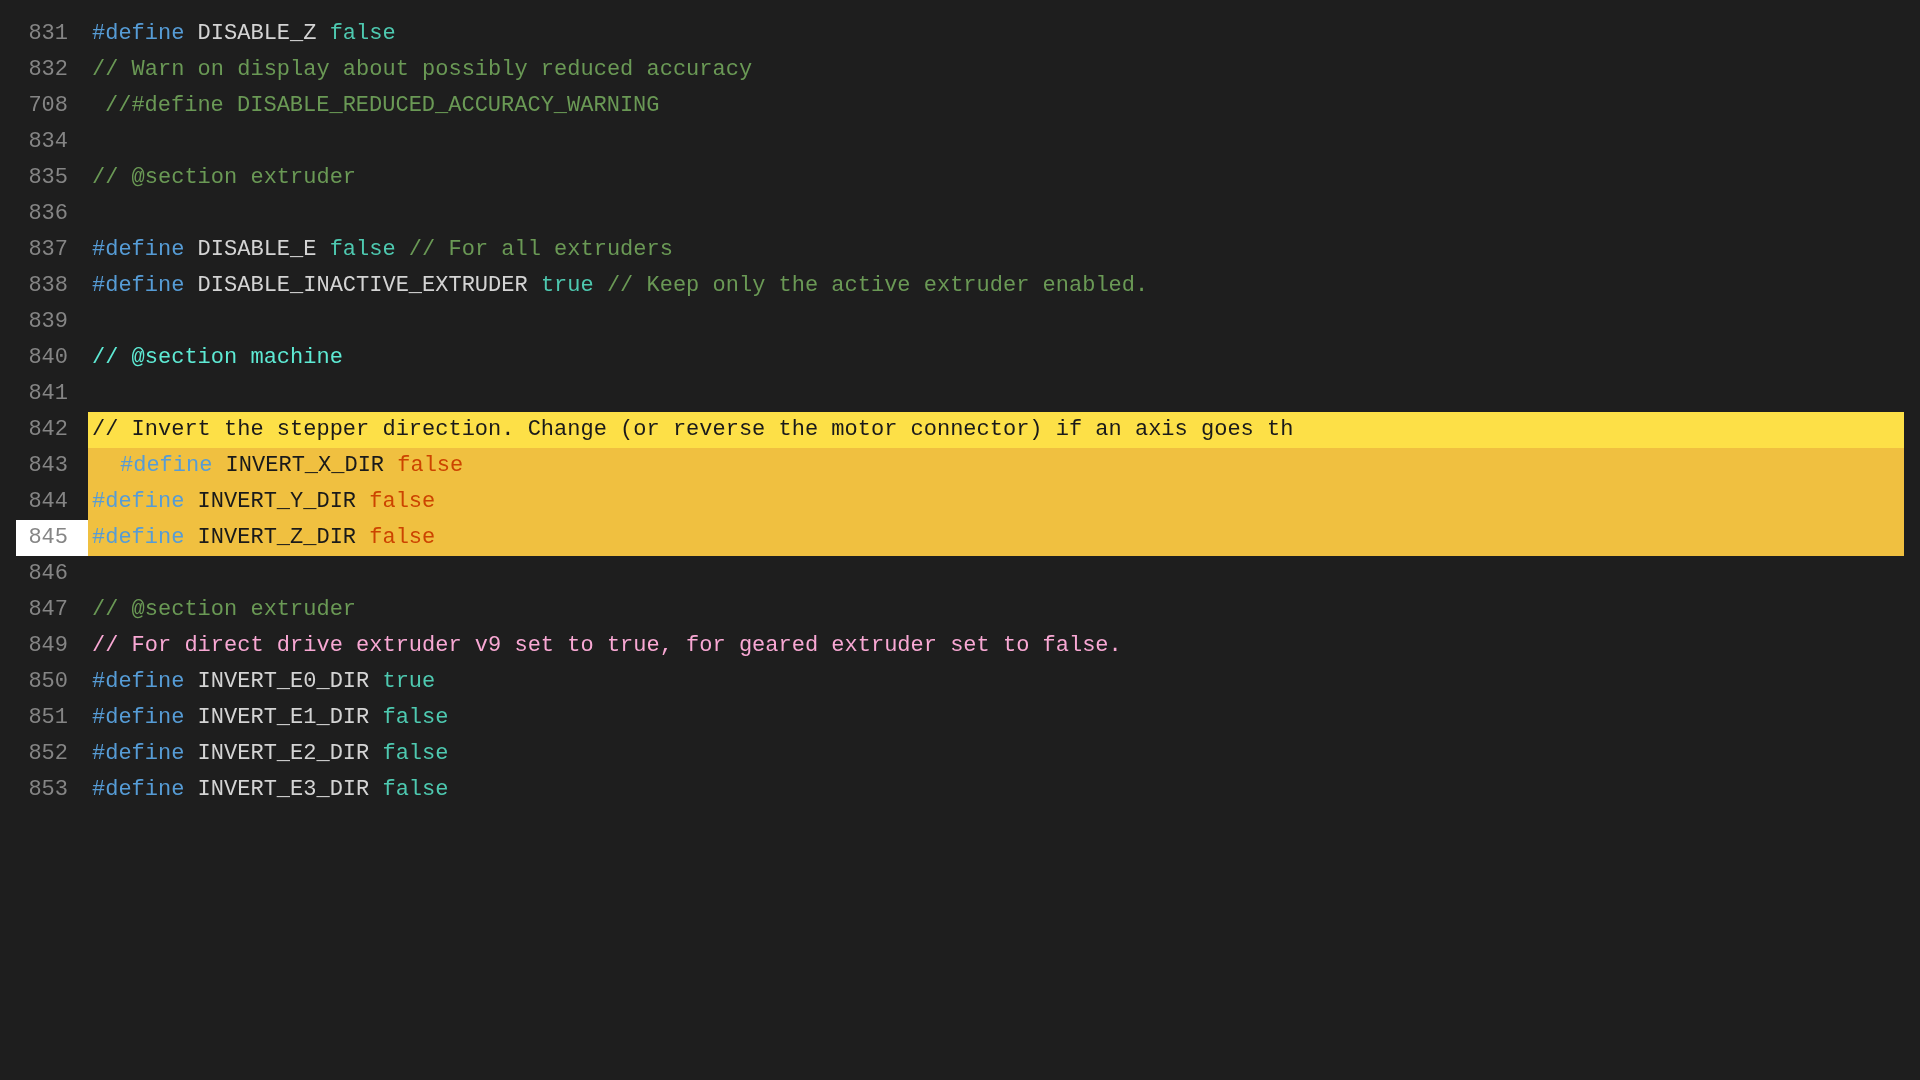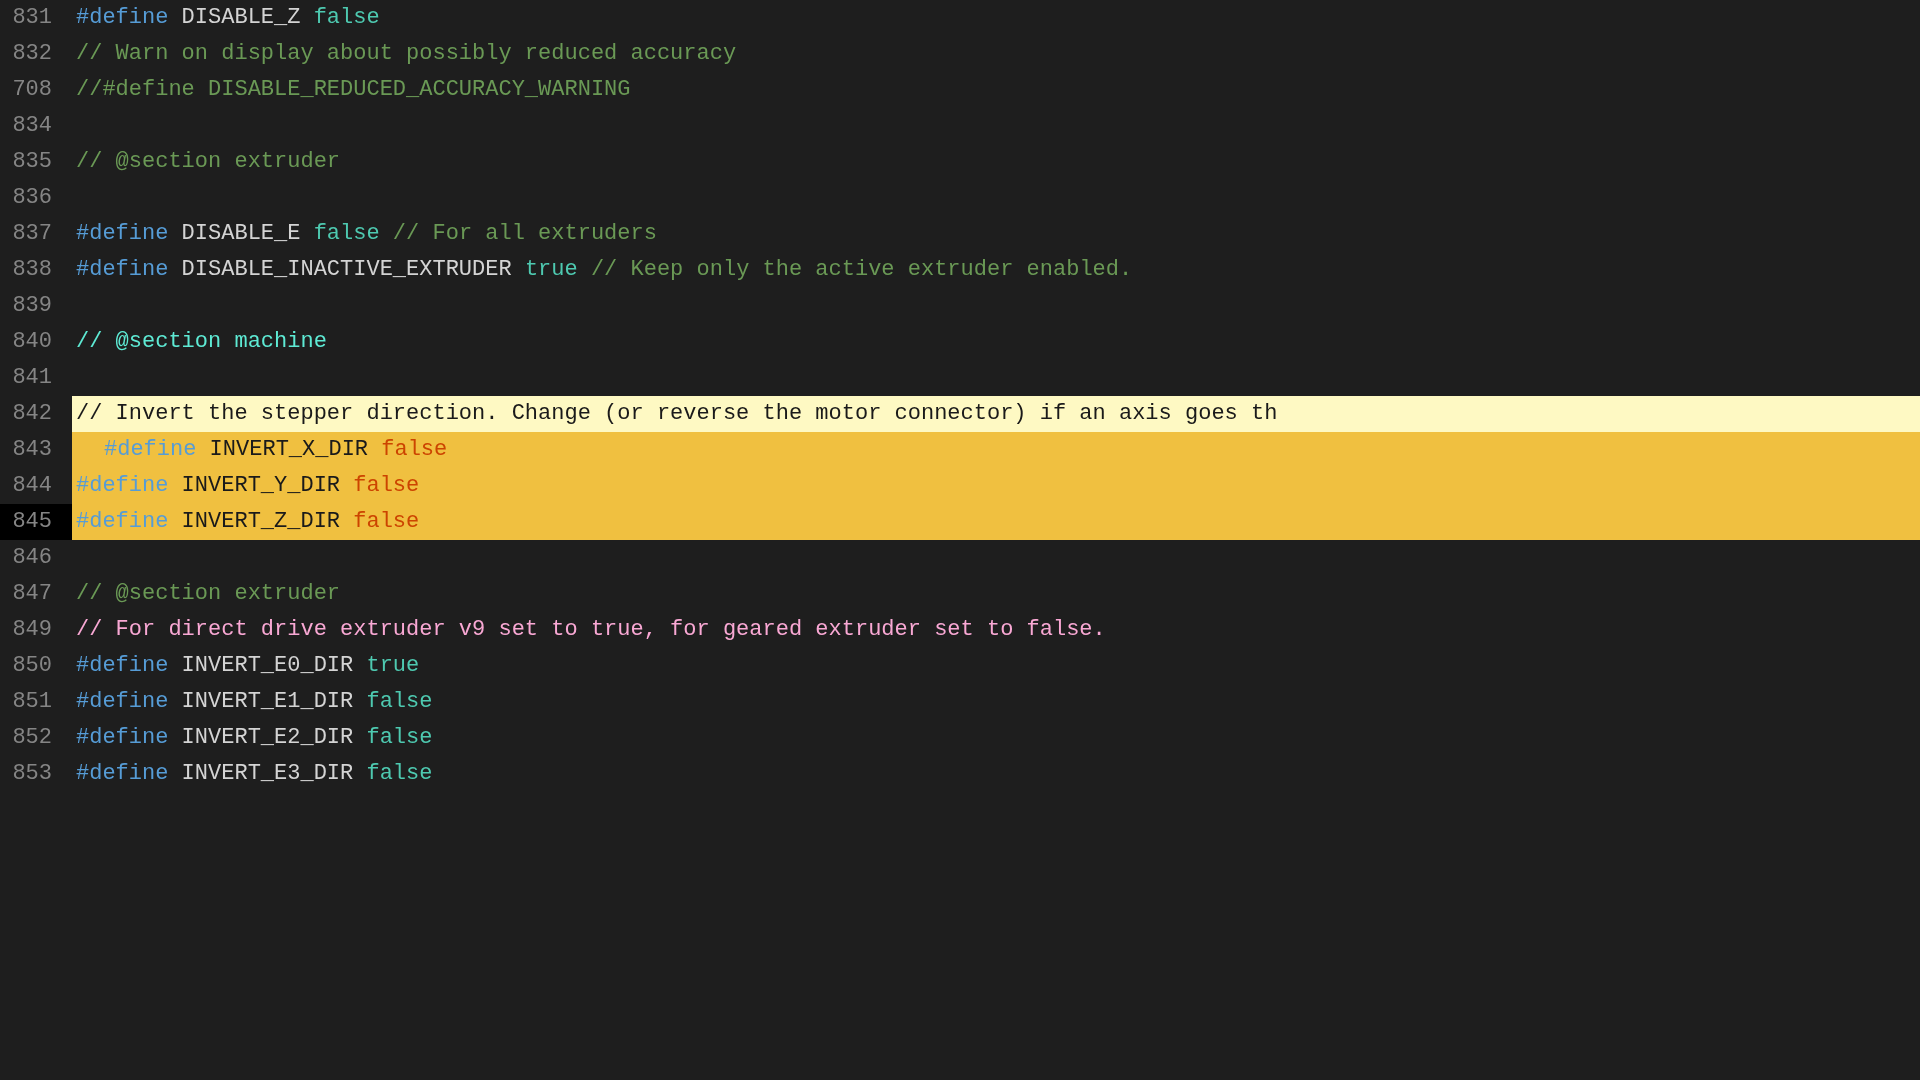--- a/index.html
+++ b/index.html
@@ -16,21 +16,21 @@
       color: #d4d4d4;
       overflow: hidden;
       width: 1920px;
       height: 1080px;
     }
 
     .editor {
       width: 1920px;
       height: 932px;
       background-color: #1e1e1e;
-      padding: 0;
+      padding: 16px;
       position: relative;
     }
 
     .line {
       display: flex;
       align-items: center;
       height: 36px;
       padding-left: 0;
       position: relative;
     }
@@ -59,21 +59,21 @@
       <div class="line">
         <span class="line-number">831</span>
         <span class="line-content"><span style="color: rgb(86, 156, 214);">#define</span><span style="color: rgb(212, 212, 212);"> DISABLE_Z </span><span style="color: rgb(78, 201, 176);">false</span></span>
       </div>
       <div class="line">
         <span class="line-number">832</span>
         <span class="line-content"><span style="color: rgb(106, 153, 85);">// Warn on display about possibly reduced accuracy</span></span>
       </div>
       <div class="line">
         <span class="line-number">708</span>
-        <span class="line-content"><span style="color: rgb(106, 153, 85);">//#define DISABLE_REDUCED_ACCURACY_WARNING</span></span>
+        <span class="line-content"><span style="color: rgb(106, 153, 85); margin-left: 13px;">//#define DISABLE_REDUCED_ACCURACY_WARNING</span></span>
       </div>
       <div class="line">
         <span class="line-number">834</span>
         <span class="line-content"></span>
       </div>
       <div class="line">
         <span class="line-number">835</span>
         <span class="line-content"><span style="color: rgb(106, 153, 85);">// @section extruder</span></span>
       </div>
       <div class="line">
@@ -93,34 +93,34 @@
         <span class="line-content"></span>
       </div>
       <div class="line">
         <span class="line-number">840</span>
         <span class="line-content"><span style="color: #5eead4;">// @section machine</span></span>
       </div>
       <div class="line">
         <span class="line-number">841</span>
         <span class="line-content"></span>
       </div>
-      <div class="line" style="background-color: #fef9c3;">
+      <div class="line" style="background-color: #fde047;">
         <span class="line-number" style="background-color: rgb(30, 30, 30);">842</span>
         <span class="line-content"><span style="color: rgb(26, 26, 26);">// Invert the stepper direction. Change (or reverse the motor connector) if an axis goes th</span></span>
       </div>
       <div class="line" style="background-color: rgb(240, 192, 64); gap: 28px;">
         <span class="line-number" style="background-color: rgb(30, 30, 30);">843</span>
         <span class="line-content"><span style="color: rgb(86, 156, 214);">#define</span><span style="color: rgb(26, 26, 26);"> INVERT_X_DIR </span><span style="color: rgb(204, 68, 0);">false</span></span>
       </div>
       <div class="line" style="background-color: rgb(240, 192, 64);">
         <span class="line-number" style="background-color: rgb(30, 30, 30);">844</span>
         <span class="line-content"><span style="color: rgb(86, 156, 214);">#define</span><span style="color: rgb(26, 26, 26);"> INVERT_Y_DIR </span><span style="color: rgb(204, 68, 0);">false</span></span>
       </div>
       <div class="line" style="background-color: rgb(240, 192, 64);">
-        <span class="line-number" style="background-color: #000000; text-align: right;">845</span>
+        <span class="line-number" style="background-color: #ffffff; text-align: right;">845</span>
         <span class="line-content"><span style="color: rgb(86, 156, 214);">#define</span><span style="color: rgb(26, 26, 26);"> INVERT_Z_DIR </span><span style="color: rgb(204, 68, 0);">false</span></span>
       </div>
       <div class="line">
         <span class="line-number">846</span>
         <span class="line-content"></span>
       </div>
       <div class="line">
         <span class="line-number">847</span>
         <span class="line-content"><span style="color: rgb(106, 153, 85);">// @section extruder</span></span>
       </div>

